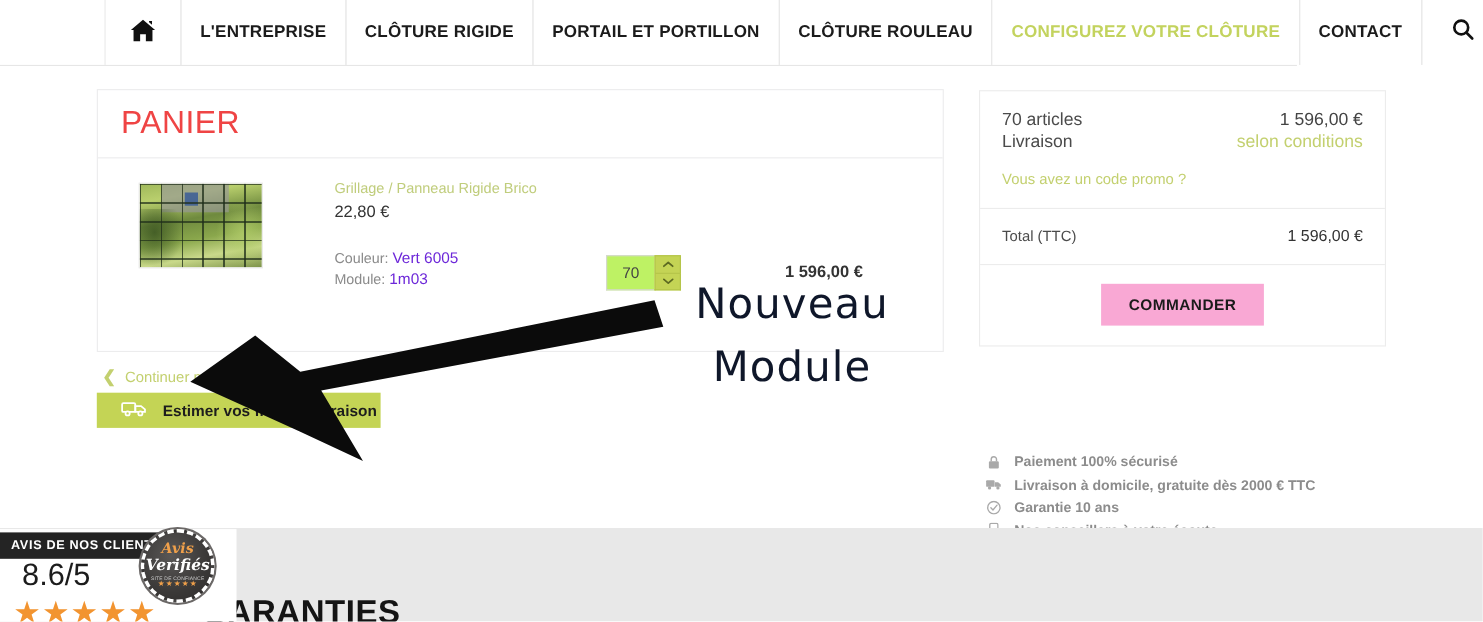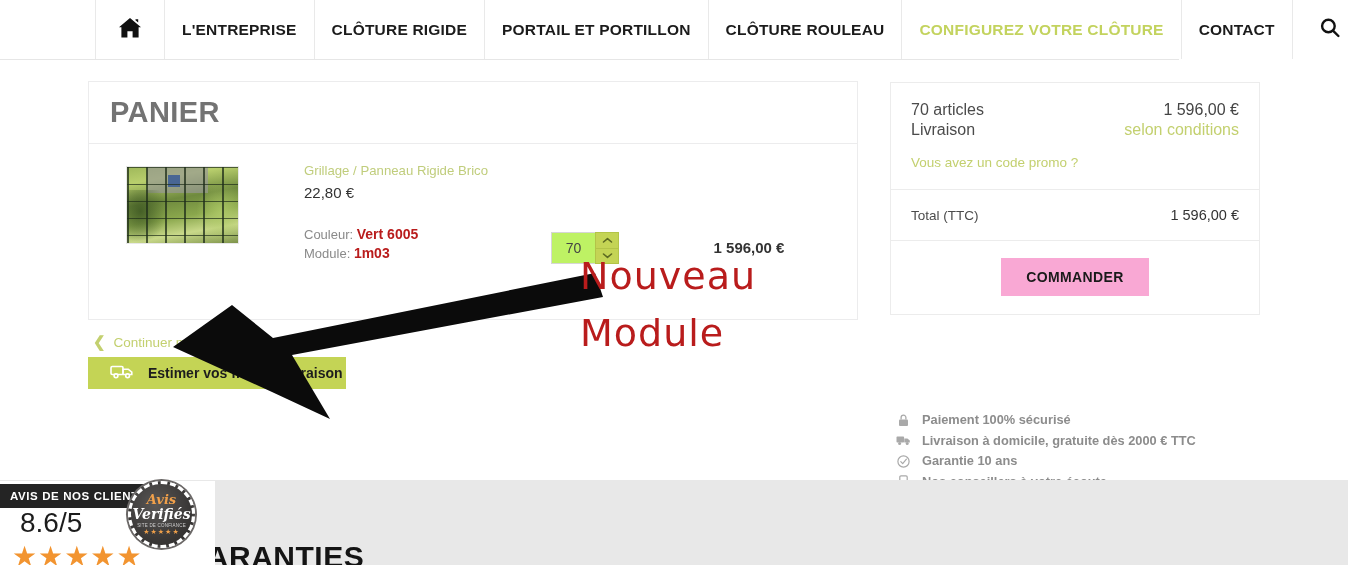--- a/index.html
+++ b/index.html
@@ -48,21 +48,21 @@
     width: 770px;
     background: #fff;
     border: 1px solid #ececed;
   }
   .cart-head {
     height: 62px; display: flex; align-items: center;
     padding: 0 21px;
     border-bottom: 1px solid #ececed;
   }
   .cart-title {
-    font-size: 29px; font-weight: bold; color: #737373; letter-spacing: 0.4px;
+    font-size: 29px; font-weight: normal; color: #ef4444; letter-spacing: 0.4px;
   }
   .cart-body { position: relative; height: 175px; }
 
   .prod-thumb {
     position: absolute; left: 37px; top: 22px;
     width: 113px; height: 78px;
     border: 1px solid #e8e8e8;
     overflow: hidden;
     background: linear-gradient(170deg,#9fb85a 0%, #b9cf6d 18%, #6f8a3e 42%, #8aa74c 62%, #c9d98a 80%, #7d934a 100%);
   }
@@ -80,21 +80,21 @@
     position:absolute; left:37%; top:10%; width:11%; height:16%;
     background: rgba(58,92,150,.85);
   }
   .prod-thumb .leaf1 { position:absolute; left:-4%; top:30%; width:40%; height:70%; background: radial-gradient(ellipse at 40% 40%, rgba(60,86,34,.85), rgba(60,86,34,0) 70%); }
   .prod-thumb .leaf2 { position:absolute; right:0%; top:20%; width:38%; height:80%; background: radial-gradient(ellipse at 60% 50%, rgba(176,203,104,.8), rgba(176,203,104,0) 70%); }
 
   .prod-info { position: absolute; left: 215px; top: 18px; width: 230px; }
   .prod-name { font-size: 13.2px; color: #c0cd7c; line-height: 18px; cursor: pointer; }
   .prod-price { font-size: 15px; color: #333; margin-top: 4px; }
   .prod-attrs { margin-top: 24px; font-size: 13px; color: #8a8a8a; line-height: 19px; }
-  .prod-attrs b { color: #b91c1c; font-weight: bold; font-size: 14px; }
+  .prod-attrs b { color: #6d28d9; font-weight: normal; font-size: 14px; }
 
   .qty-wrap { position: absolute; left: 462px; top: 88px; display: flex; align-items: stretch; }
   .qty-input {
     width: 44px; height: 32px;
     border: 1px solid #d6d6d6; border-right: none;
     font-size: 14px; color: #444; text-align: center;
     font-family: "Liberation Sans", sans-serif;
     background: #bef264; outline: none;
   }
   .qty-btns { display: flex; flex-direction: column; width: 24px; }
@@ -161,24 +161,24 @@
   .trust-item {
     display: flex; align-items: center; gap: 11px;
     font-size: 12.8px; font-weight: bold; color: #8c8c8c;
     line-height: 20.5px;
   }
   .trust-ico { width: 15px; display:flex; justify-content:center; color:#a9a9a9; }
 
   
   .annot { position: absolute; left: 0; top: 0; width: 1348px; height: 565px; pointer-events: none; }
   .annot-text {
-    position: absolute; left: 580px; top: 248px;
-    font-size: 38px; color: #b91c1c;
+    position: absolute; left: 632px; top: 248px;
+    font-size: 38px; color: #0f172a;
     font-family: "DejaVu Sans", sans-serif;
-    line-height: 57px; letter-spacing: 1px;
+    line-height: 57px; letter-spacing: 1px; text-align: center;
   }
 
   
   .grey-band { position: absolute; left: 0; top: 480px; width: 1348px; height: 85px; background: #e8e8e8; }
   .garanties {
     position: absolute; left: 183px; top: 540px;
     font-size: 30px; font-weight: bold; color: #141414; letter-spacing: .5px;
   }
   .reviews { position: absolute; left: 0; top: 481px; width: 215px; height: 84px; background: #fff; }
   .rev-banner {

